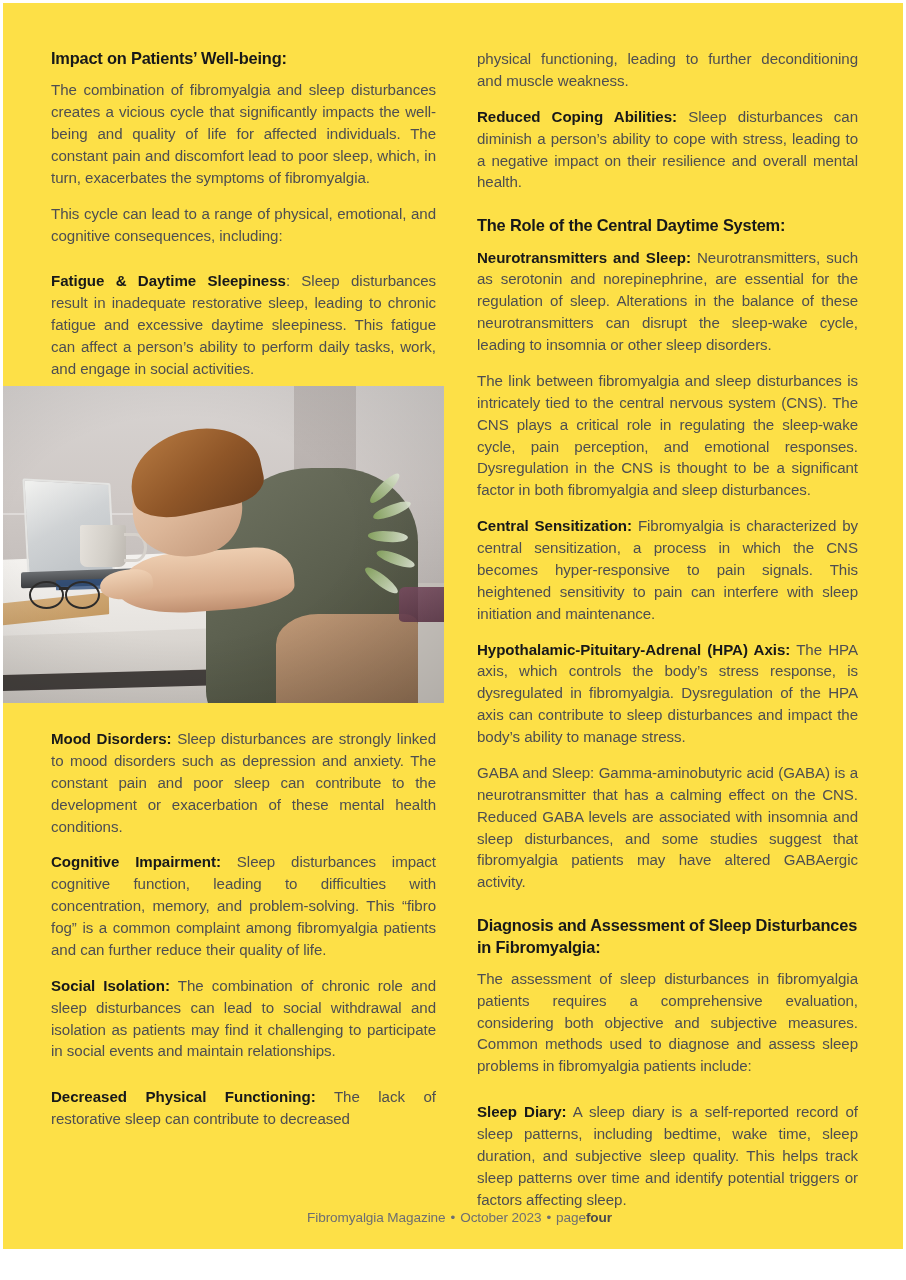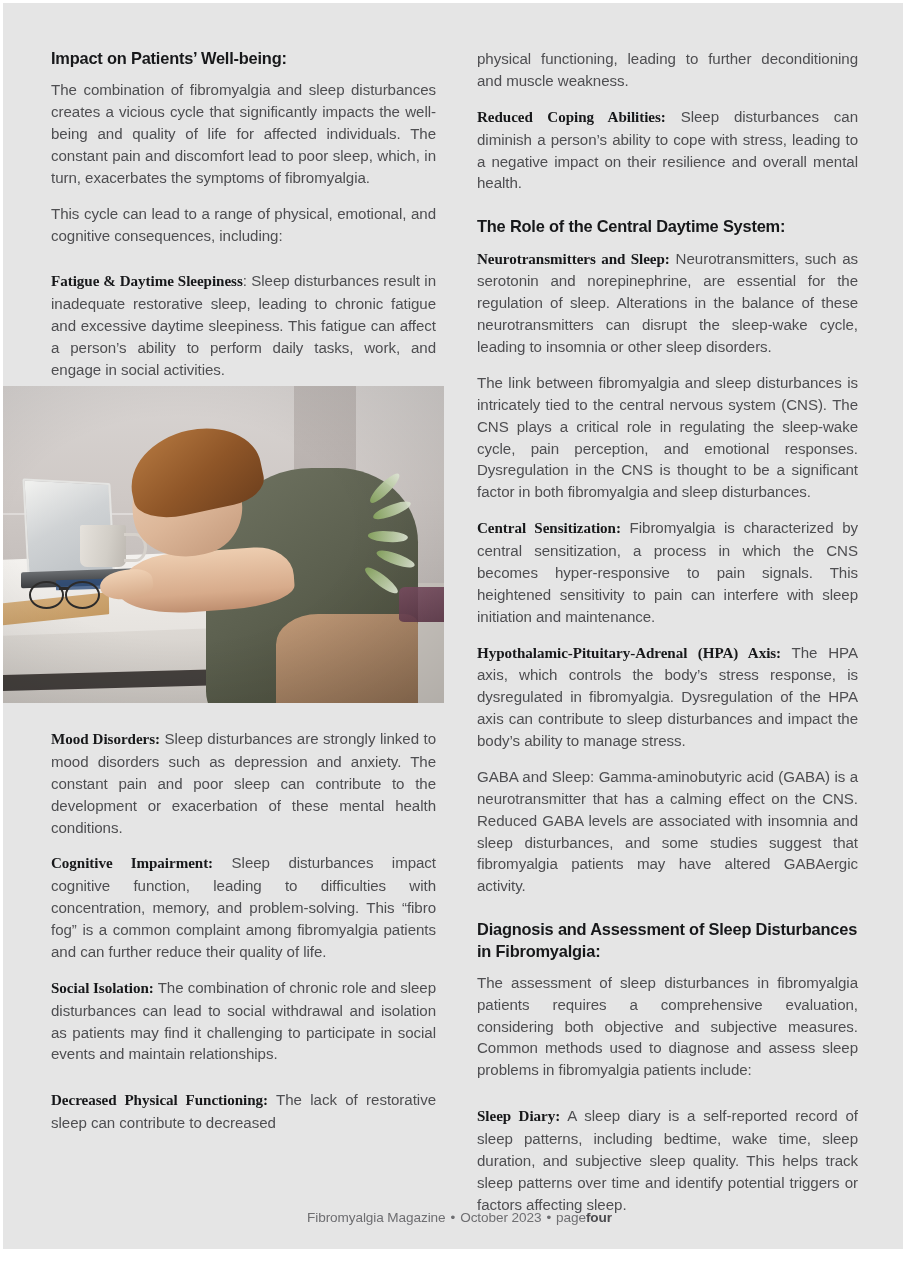--- a/index.html
+++ b/index.html
@@ -10,21 +10,21 @@
   }
   body {
     font-family: "Liberation Sans", sans-serif;
   }
 
   .page {
     position: relative;
     width: 906px;
     height: 1252px;
     box-sizing: border-box;
-    background: #e5e5e5;
+    background: #fde047;
     border: 3px solid #ffffff;
     overflow: hidden;
   }
 
   .col {
     position: absolute;
     top: 45px;
     width: 385px;
   }
   .col-left  { left: 48px; }
@@ -48,21 +48,20 @@
     color: #17181a;
     font-weight: 700;
     letter-spacing: -0.2px;
     text-align: left;
   }
   h2.heading.spaced-above { margin-top: 22px; }
 
   .lead {
     font-weight: 700;
     color: #17181a;
-    font-family: Liberation Serif, serif;
   }
   .lead-plain {
     font-weight: 400;
     color: #4e4e51;
   }
 
   
   .photo-wrap {
     position: absolute;
     left: 0;

